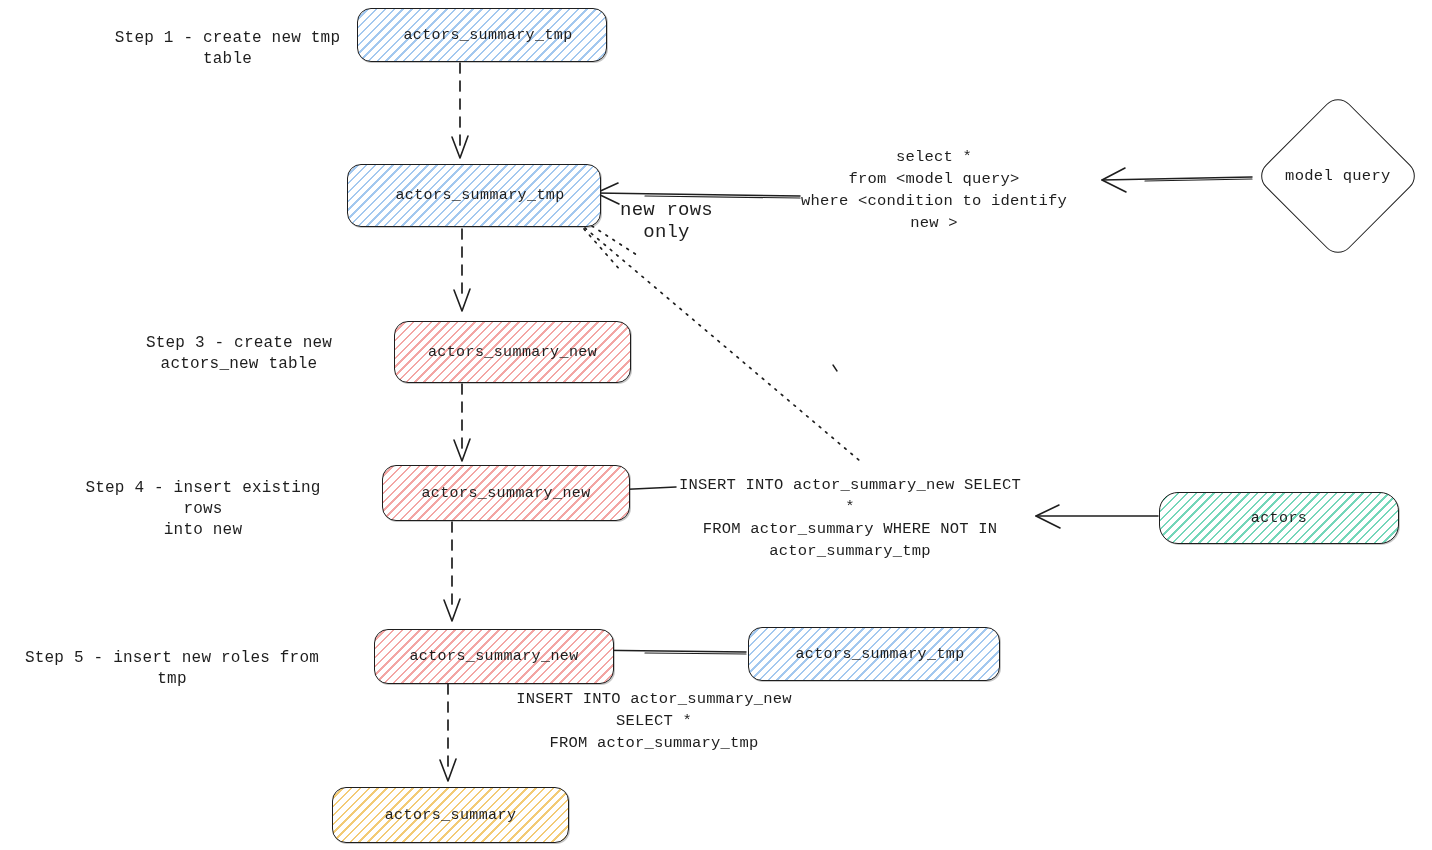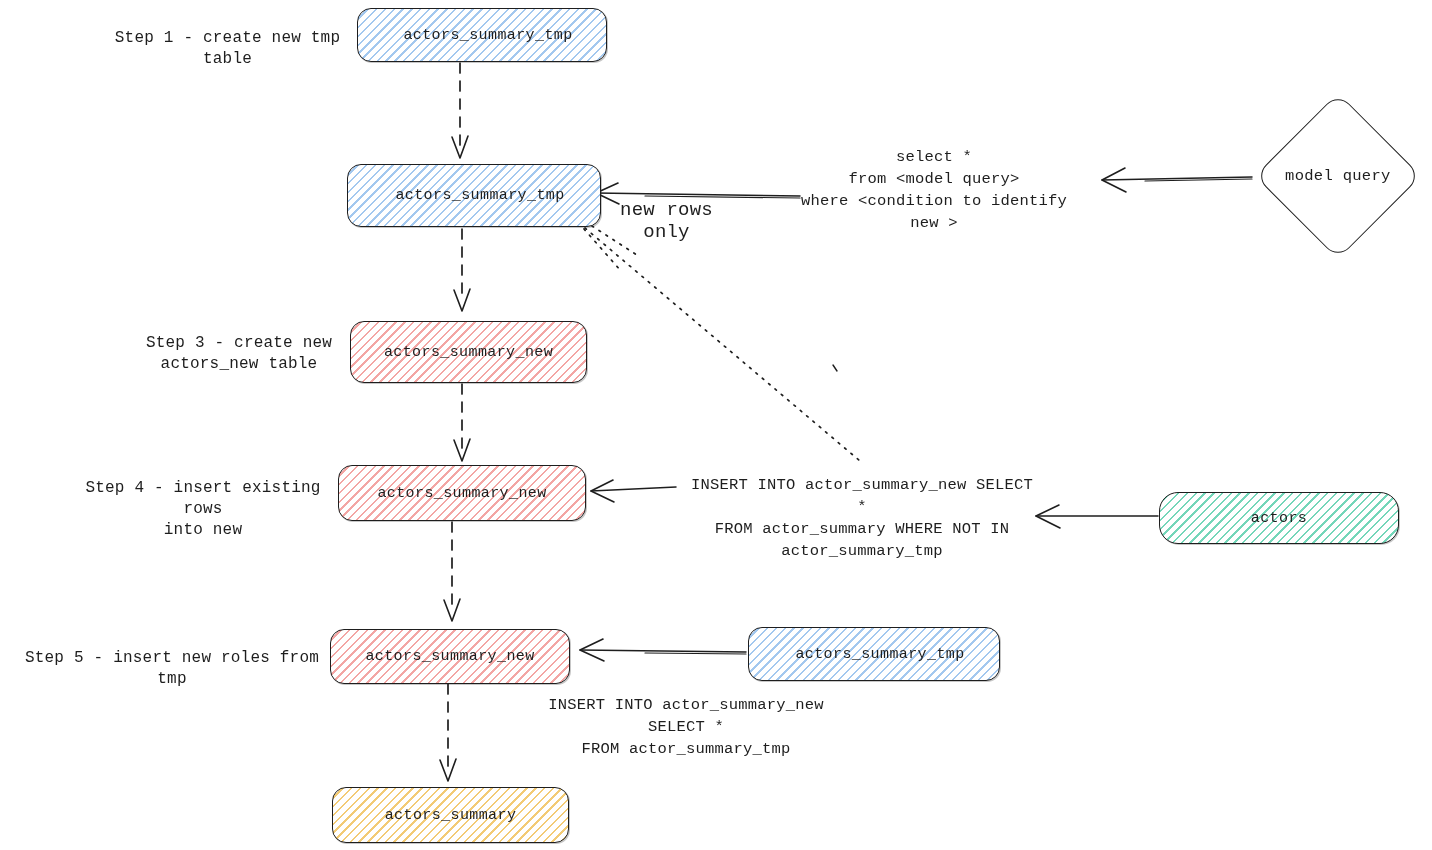--- a/index.html
+++ b/index.html
@@ -8,21 +8,21 @@
     font-family:Liberation Mono, monospace;color:#1e1e1e;
   }
   .edges{position:absolute;left:0;top:0;width:1432px;height:850px;pointer-events:none;}
   .node{
     position:absolute;display:flex;align-items:center;justify-content:center;
     border:1.9px solid #1e1e1e;border-radius:14px;background-color:#fff;
     font-size:15px;letter-spacing:.4px;text-align:center;
     box-shadow:1px 1px 0 rgba(30,30,30,.25);
   }
   .hatch-blue{background-image:repeating-linear-gradient(135deg,#a3c8ef 0 1.7px,rgba(0,0,0,0) 1.7px 6.2px);padding-left:12px;}
-  .hatch-pink{background-image:repeating-linear-gradient(135deg,#f3a6a4 0 1.7px,rgba(0,0,0,0) 1.7px 6.2px);}
+  .hatch-pink{background-image:repeating-linear-gradient(135deg,#f3a6a4 0 1.7px,rgba(0,0,0,0) 1.7px 6.2px);margin-left:44px;}
   .hatch-green{background-image:repeating-linear-gradient(135deg,#74d6b9 0 1.7px,rgba(0,0,0,0) 1.7px 6.2px);border-radius:19px;}
   .hatch-yellow{background-image:repeating-linear-gradient(135deg,#f3cb75 0 1.7px,rgba(0,0,0,0) 1.7px 6.2px);}
   .step-label{
     position:absolute;font-size:16px;line-height:21px;text-align:center;letter-spacing:.2px;
   }
   .annotation{
     position:absolute;font-size:15.5px;line-height:22px;text-align:center;letter-spacing:.2px;
   }
   .diamond{
     position:absolute;left:1279px;top:117px;width:116px;height:116px;
@@ -119,24 +119,24 @@
   </div>
 
   <div class="annotation" style="left:604px;top:199px;width:125px;font-size:19px;">
     <div>new rows only</div>
   </div>
   <div class="annotation" style="left:794px;top:146px;width:280px;">
     <div>select *</div>
     <div>from &lt;model query&gt;</div>
     <div>where &lt;condition to identify new &gt;</div>
   </div>
-  <div class="annotation" style="left:676px;top:474px;width:348px;margin-left:12px;">
+  <div class="annotation" style="left:676px;top:474px;width:348px;">
     <div>INSERT INTO actor_summary_new SELECT *</div>
     <div>FROM actor_summary WHERE NOT IN</div>
     <div>actor_summary_tmp</div>
   </div>
-  <div class="annotation" style="left:536px;top:688px;width:300px;margin-top:6px;">
+  <div class="annotation" style="left:504px;top:688px;width:300px;">
     <div>INSERT INTO actor_summary_new</div>
     <div>SELECT *</div>
     <div>FROM actor_summary_tmp</div>
   </div>
 
 </div>
 
 </body></html>

